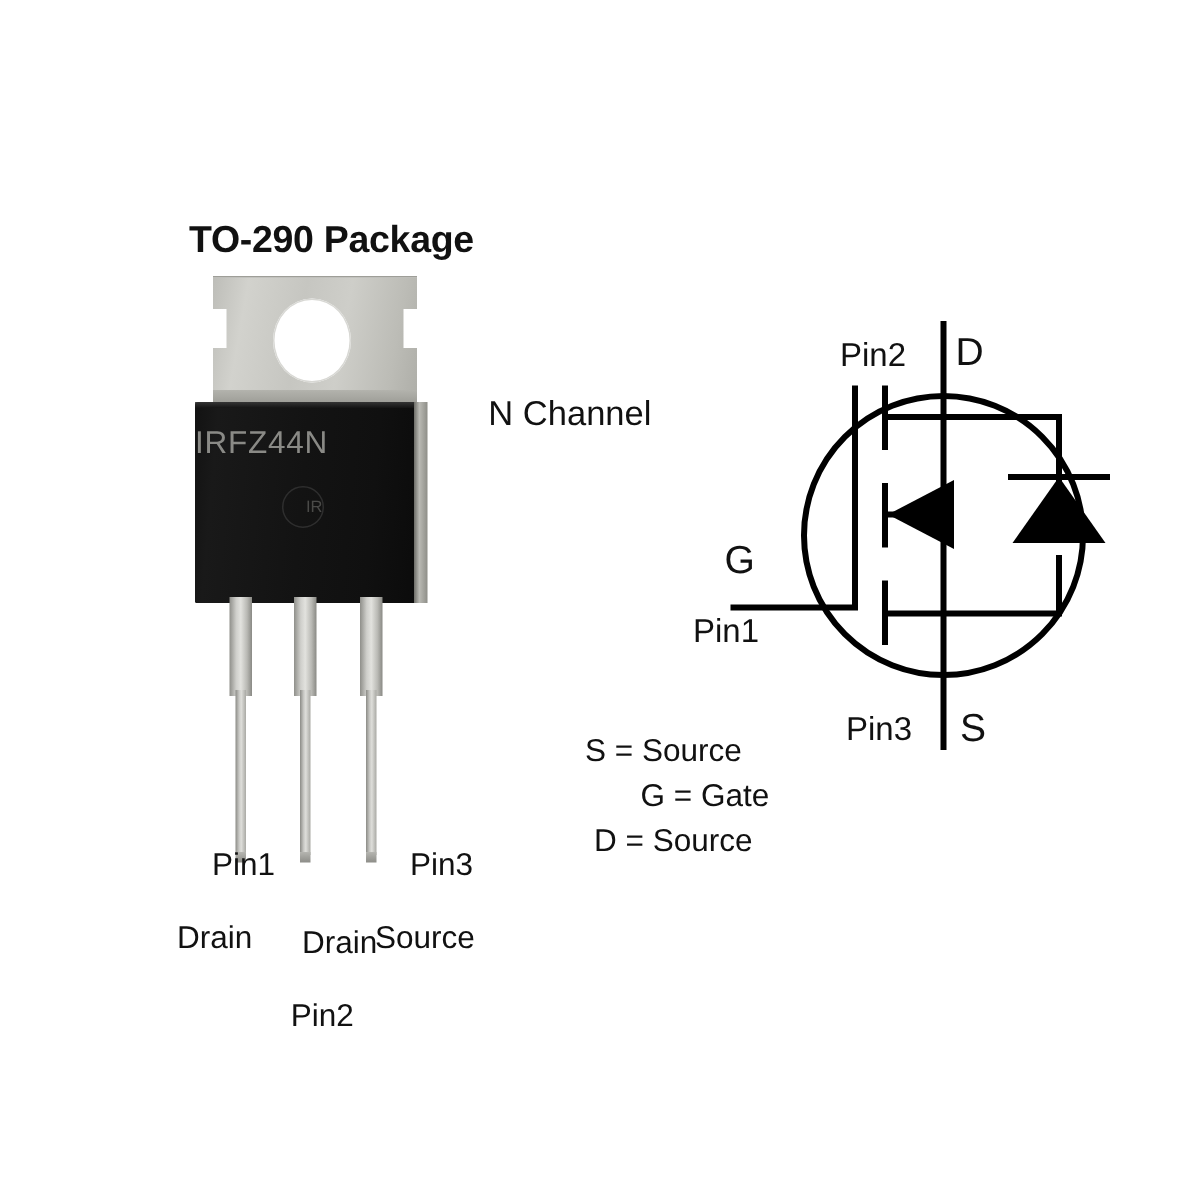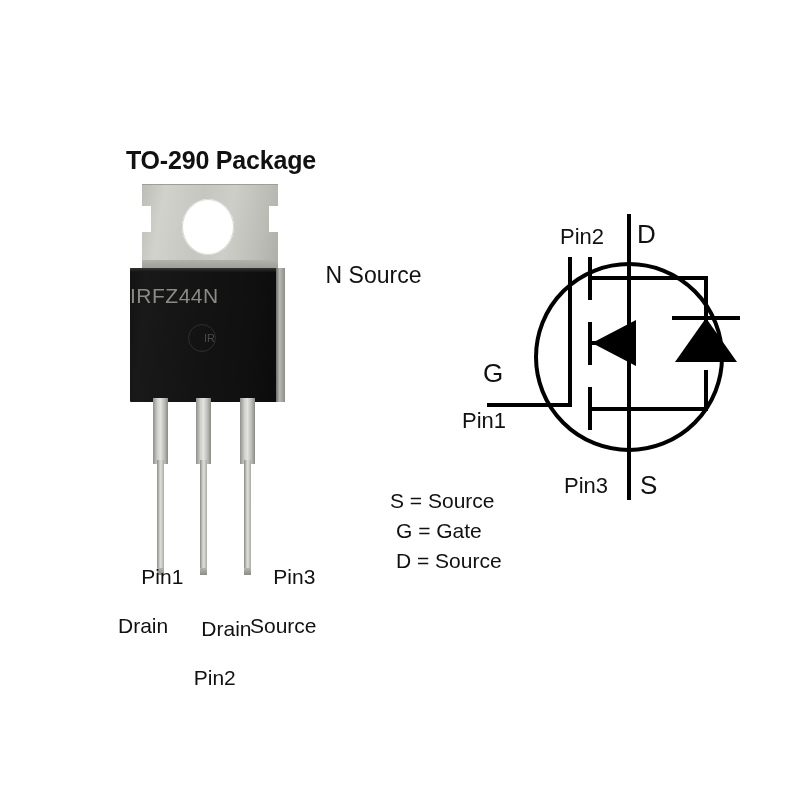--- a/index.html
+++ b/index.html
@@ -216,21 +216,21 @@
 
   
   #legend {
     position: absolute;
     left: 390px;
     top: 486px;
     font-size: 21px;
     line-height: 1.42;
   }
   #legend div { white-space: pre; }
-  #legend .legend-row-2 { padding-left: 6px; }
+  #legend .legend-row-2 { padding-left: 6px; margin-left: 31px; }
   #legend .legend-row-3 { padding-left: 6px; }
 </style>
 </head>
 <body>
 
 <div id="page">
 
   <div class="lbl" id="title-to220">TO-290 Package</div>
 
   <div id="package">
@@ -259,21 +259,21 @@
       <div class="pin-tip"></div>
     </div>
     <div class="lead" id="lead-3">
       <div class="shoulder"></div>
       <div class="pin"></div>
       <div class="pin-tip"></div>
     </div>
   </div>
 
   <div class="lbl" id="label-nchannel">
-    <span>N Source</span>
+    <span>N Channel</span>
   </div>
 
   <div class="lbl" id="callout-pin1">
     <span>Pin1</span>
     <span class="callout-line2">Drain</span>
   </div>
 
   <div class="lbl" id="callout-pin3">
     <span>Pin3</span>
     <span class="callout-line2">Source</span>

